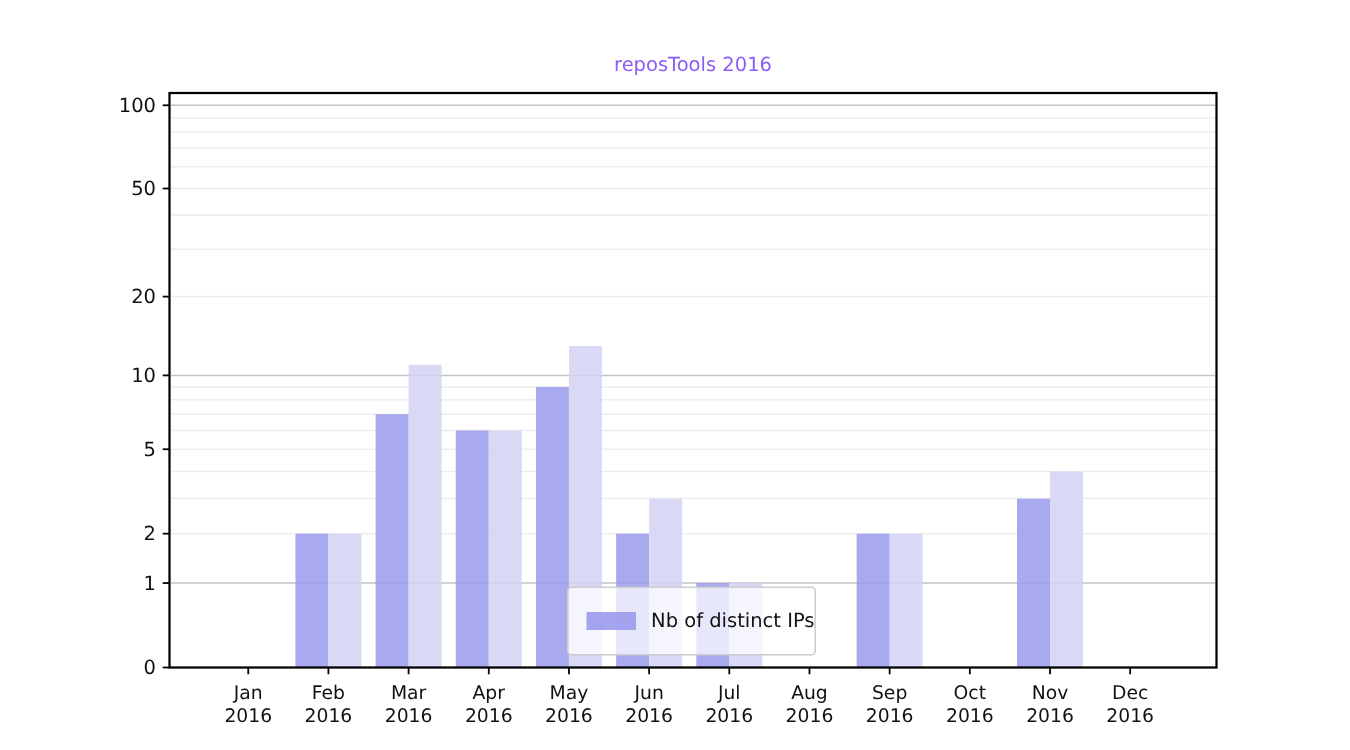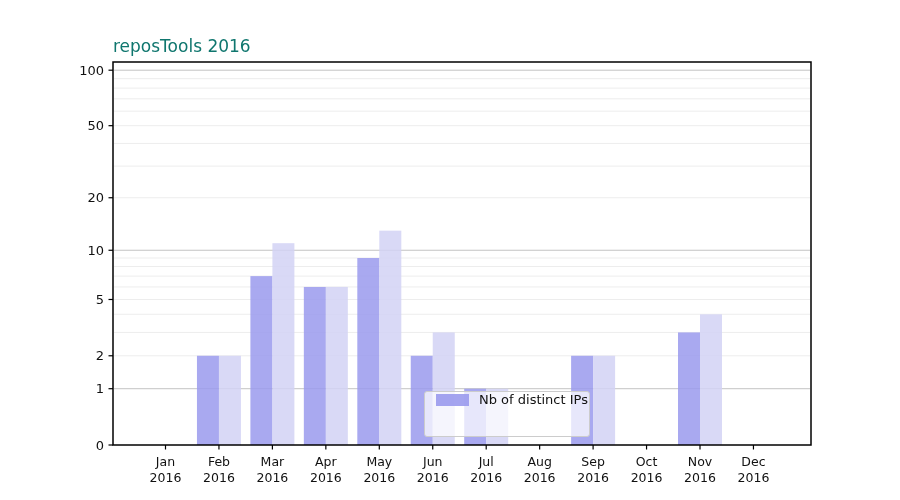--- a/index.html
+++ b/index.html
@@ -6,37 +6,37 @@
   .figure{
     position:relative;
     width:900px;height:500px;
     background:#ffffff;
     font-family:"DejaVu Sans","Liberation Sans",sans-serif;
     overflow:hidden;
   }
   .chart-title{
     position:absolute;
     left:113px;top:36px;width:698px;
-    font-size:17px;
-    color:#0f766e;
+    text-align:center;
+    font-size:13px;
+    color:#8b5cf6;
   }
   svg{position:absolute;left:0;top:0;}
   .legend{
     position:absolute;
     left:378px;top:391px;
     width:166px;height:46px;
     background:rgba(255,255,255,0.72);
     border:1px solid #cccccc;
     border-radius:3px;
     box-sizing:border-box;
     display:flex;
-    flex-direction:column;
-    justify-content:space-between;
+    flex-direction:row;
+    justify-content:flex-end;
     padding-left:11px;
-    margin-left:46px;
   }
   .legend-row{display:flex;align-items:center;}
   .swatch{
     display:inline-block;
     width:33px;height:12px;
     margin-right:10px;
     opacity:0.9;
   }
   .legend-label{
     font-size:13px;

